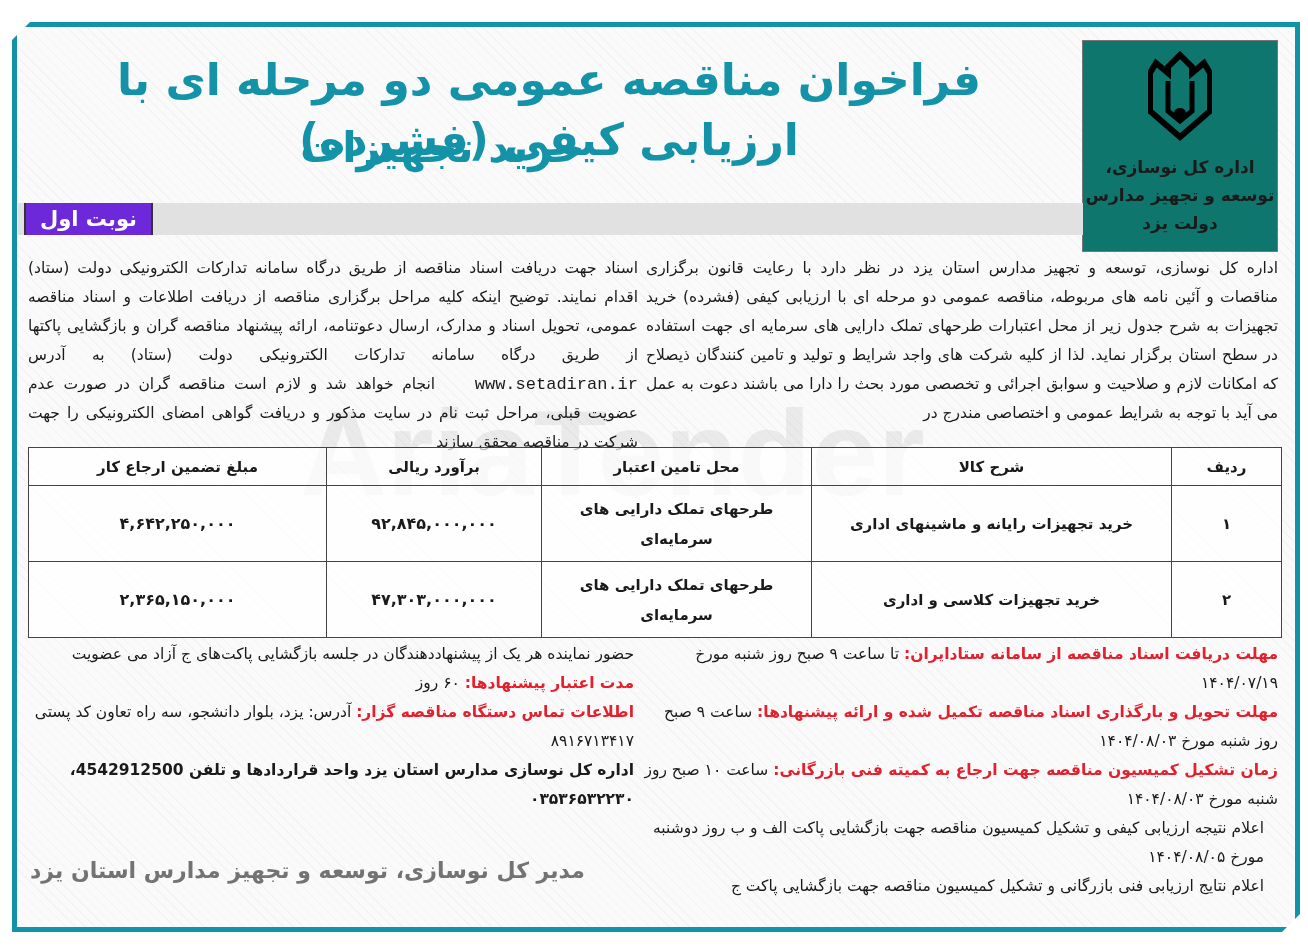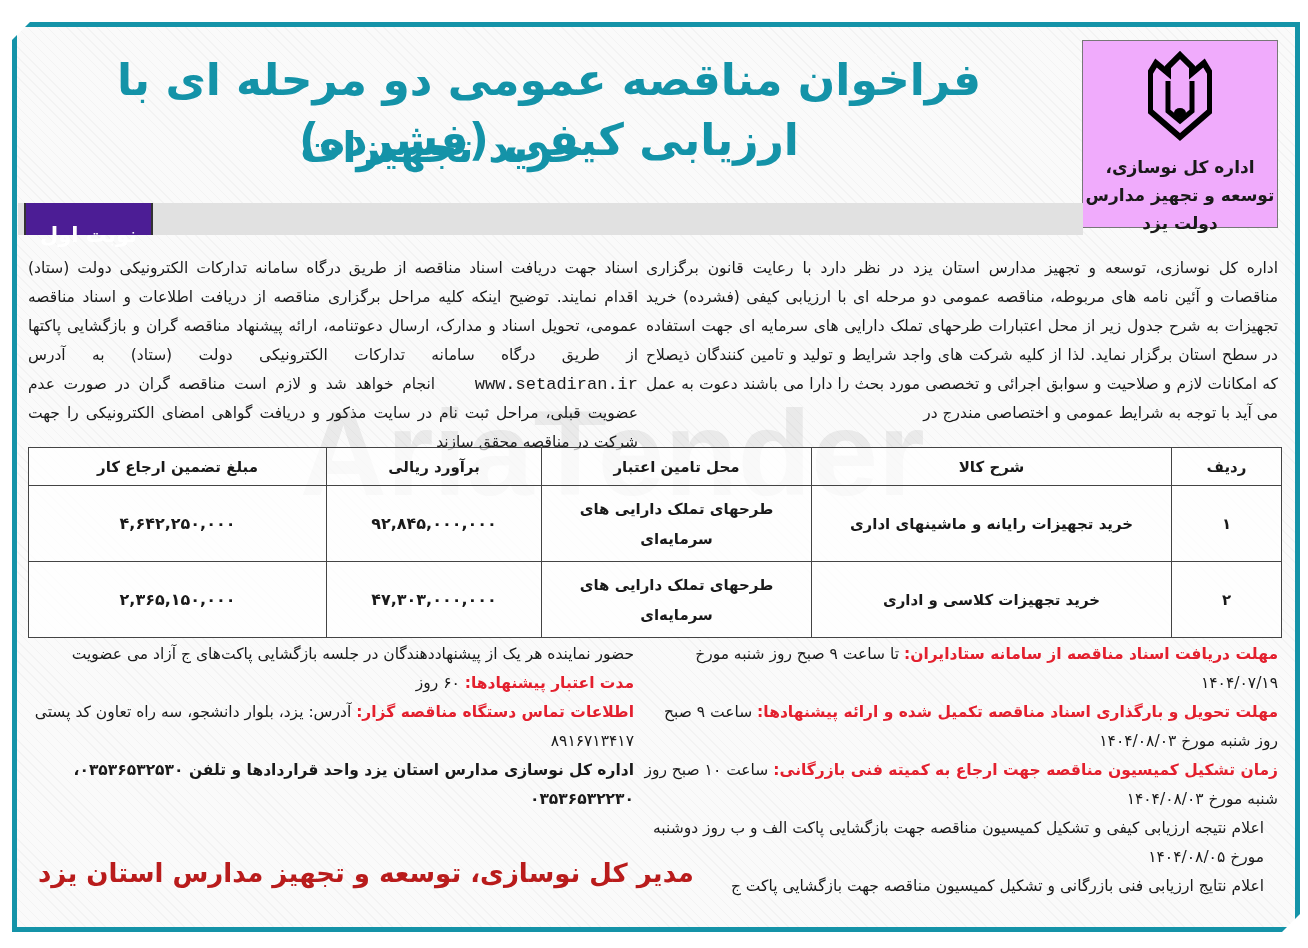--- a/index.html
+++ b/index.html
@@ -7,42 +7,42 @@
   body { font-family: "DejaVu Sans", sans-serif; color: #1a1a1a; position: relative; direction: rtl; }
 
   .frame {
     position: absolute; left: 12px; top: 22px; width: 1288px; height: 910px;
     border: 5px solid #1493a8; border-radius: 0;
     background: repeating-linear-gradient(45deg, #fafafa 0 6px, #f3f3f3 6px 7px);
     clip-path: polygon(18px 0, 100% 0, 100% calc(100% - 18px), calc(100% - 18px) 100%, 0 100%, 0 18px);
   }
 
   .logo-box {
-    position: absolute; right: 30px; top: 40px; width: 196px; height: 188px;
-    border: 1px solid #777; background: #f0abfc; text-align: center;
+    position: absolute; right: 30px; top: 40px; width: 196px; height: 212px;
+    border: 1px solid #777; background: #0f766e; text-align: center;
   }
   .logo-box svg { margin-top: 10px; }
   .logo-text { font-size: 17px; font-weight: bold; line-height: 28px; margin-top: 8px; }
 
   .title {
     position: absolute; left: 30px; right: 240px; top: 50px; text-align: center;
     color: #1493a8; font-weight: bold; font-size: 44px; line-height: 60px;
   }
   .subtitle {
     position: absolute; left: 300px; right: 500px; top: 118px; text-align: left;
     color: #1493a8; font-weight: bold; font-size: 42px; line-height: 60px;
   }
 
   .round-strip {
     position: absolute; left: 18px; top: 203px; width: 1065px; height: 32px;
     background: #e1e1e1;
   }
   .round-badge {
-    position: absolute; left: 24px; top: 203px; height: 32px; padding: 16px 14px;
-    background: #4c1d95; color: #fff; font-weight: bold; font-size: 21px; line-height: 32px;
+    position: absolute; left: 24px; top: 203px; height: 32px; padding: 0 14px;
+    background: #6d28d9; color: #fff; font-weight: bold; font-size: 21px; line-height: 32px;
     border-left: 2px solid #333; border-right: 2px solid #333;
   }
 
   .col-text { position: absolute; font-size: 15.5px; line-height: 29px; text-align: justify; }
   .col-right { right: 30px; width: 632px; top: 254px; }
   .col-left { left: 28px; width: 610px; top: 254px; }
   .url { direction: ltr; unicode-bidi: embed; font-family: Liberation Mono, monospace; font-size: 17px; margin-left: 31px; }
 
   table.items {
     position: absolute; left: 28px; top: 447px; width: 1254px; border-collapse: collapse;
@@ -52,21 +52,21 @@
   table.items th { height: 38px; font-weight: bold; }
   table.items td { height: 76px; font-weight: bold; line-height: 30px; }
   .num { direction: ltr; font-size: 16px; letter-spacing: 0.5px; }
 
   .bottom-col { position: absolute; font-size: 15.5px; line-height: 29px; }
   .bottom-right { right: 30px; width: 640px; top: 640px; }
   .bottom-left { left: 28px; width: 620px; top: 640px; }
   .red { color: #e3202e; font-weight: bold; }
   .bold { font-weight: bold; }
   .indent { padding-right: 14px; }
-  .signature { position: absolute; left: 38px; top: 858px; color: #b91c1c; font-weight: bold; font-size: 26px; }
+  .signature { position: absolute; left: 30px; top: 858px; color: #737373; font-weight: bold; font-size: 22px; }
 
   .watermark {
     position: absolute; left: 300px; top: 384px; width: 700px; height: 200px;
     color: rgba(160,160,160,0.18); font-size: 120px; font-weight: bold; direction: ltr;
     font-family: "Liberation Sans", sans-serif; pointer-events: none;
   }
 </style>
 </head>
 <body>
 
@@ -157,18 +157,18 @@
   <div class="indent">
     <span class="red">مدت اعتبار پیشنهادها:</span>
     <span>۶۰ روز</span>
   </div>
   <div class="indent">
     <span class="red">اطلاعات تماس دستگاه مناقصه گزار:</span>
     <span>آدرس: یزد، بلوار دانشجو، سه راه تعاون کد پستی</span>
     <span>۸۹۱۶۷۱۳۴۱۷</span>
   </div>
   <div class="indent bold">
-    <span>اداره کل نوسازی مدارس استان یزد واحد قراردادها و تلفن ۰۳۵۳۶۵۳۲۵۳۰،</span>
+    <span>اداره کل نوسازی مدارس استان یزد واحد قراردادها و تلفن 4542912500،</span>
     <span>۰۳۵۳۶۵۳۲۲۳۰</span>
   </div>
 </div>
 
 <div class="signature">مدیر کل نوسازی، توسعه و تجهیز مدارس استان یزد</div>
 
 </body></html>

